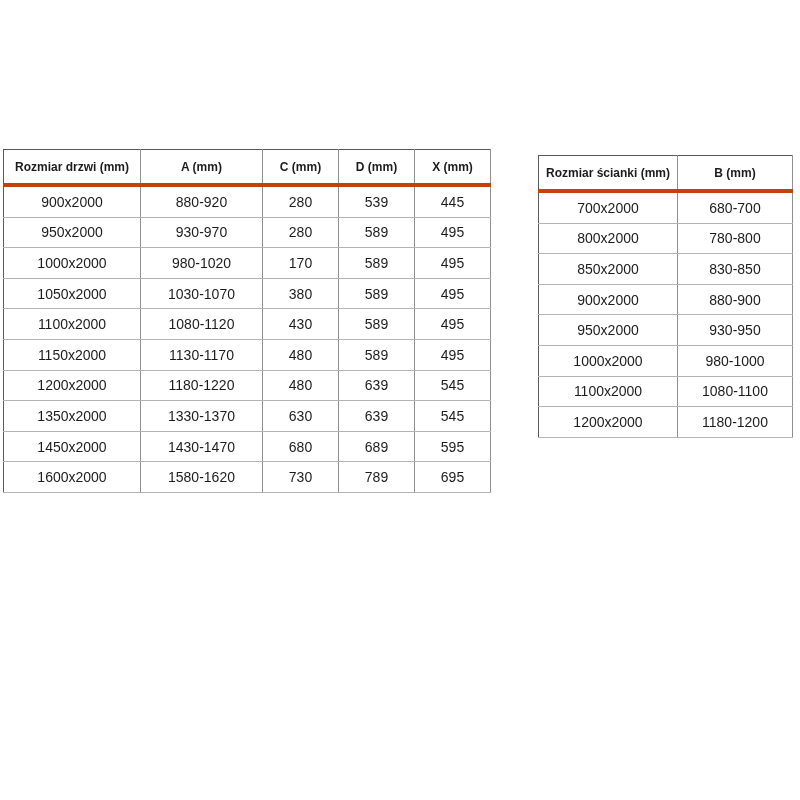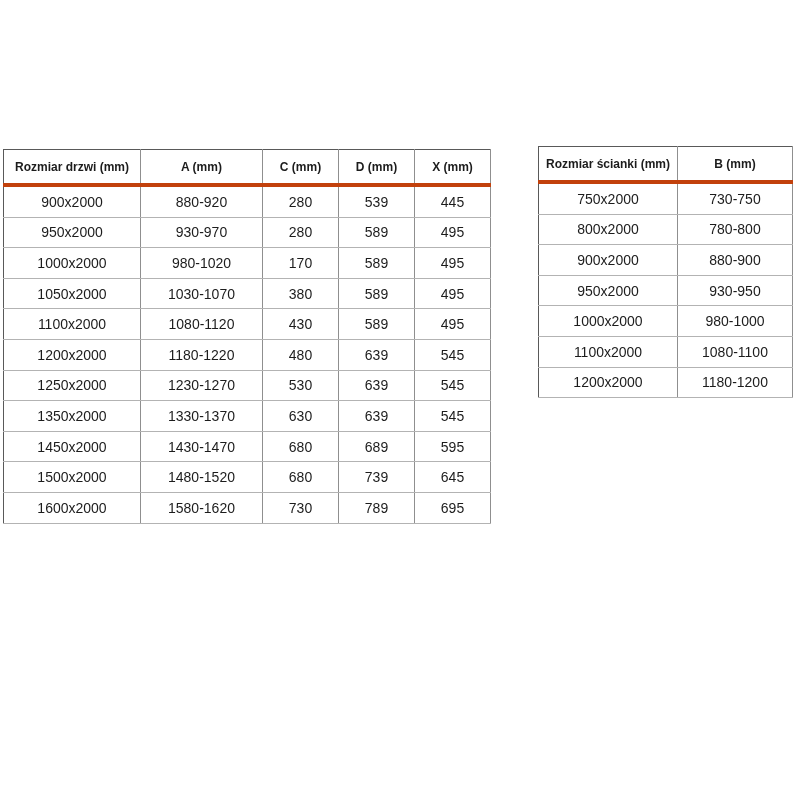--- a/index.html
+++ b/index.html
@@ -16,21 +16,21 @@
     overflow: hidden;
   }
   table.spec-table {
     position: absolute;
     border-collapse: collapse;
     table-layout: fixed;
     color: #1c1c1c;
     border: 1.5px solid #595959;
   }
   #door-table { left: 3px;   top: 149px; width: 487px; }
-  #wall-table { left: 538px; top: 146px; width: 254px; }
+  #wall-table { left: 538px; top: 155px; width: 254px; }
 
   #door-table col:nth-child(1) { width: 137px; }
   #door-table col:nth-child(2) { width: 122px; }
   #door-table col:nth-child(3) { width: 76px; }
   #door-table col:nth-child(4) { width: 76px; }
   #door-table col:nth-child(5) { width: 76px; }
 
   #wall-table col:nth-child(1) { width: 139px; }
   #wall-table col:nth-child(2) { width: 115px; }
 
@@ -106,55 +106,48 @@
           <td>495</td>
         </tr>
         <tr>
           <td>1100x2000</td>
           <td>1080-1120</td>
           <td>430</td>
           <td>589</td>
           <td>495</td>
         </tr>
         <tr>
+          <td>1150x2000</td>
+          <td>1130-1170</td>
+          <td>480</td>
+          <td>589</td>
+          <td>495</td>
+        </tr>
+        <tr>
           <td>1200x2000</td>
           <td>1180-1220</td>
           <td>480</td>
           <td>639</td>
           <td>545</td>
         </tr>
         <tr>
-          <td>1250x2000</td>
-          <td>1230-1270</td>
-          <td>530</td>
-          <td>639</td>
-          <td>545</td>
-        </tr>
-        <tr>
           <td>1350x2000</td>
           <td>1330-1370</td>
           <td>630</td>
           <td>639</td>
           <td>545</td>
         </tr>
         <tr>
           <td>1450x2000</td>
           <td>1430-1470</td>
           <td>680</td>
           <td>689</td>
           <td>595</td>
         </tr>
         <tr>
-          <td>1500x2000</td>
-          <td>1480-1520</td>
-          <td>680</td>
-          <td>739</td>
-          <td>645</td>
-        </tr>
-        <tr>
           <td>1600x2000</td>
           <td>1580-1620</td>
           <td>730</td>
           <td>789</td>
           <td>695</td>
         </tr>
       </tbody>
     </table>
 
   <table id="wall-table" class="spec-table">
@@ -163,28 +156,32 @@
         <col>
       </colgroup>
   <thead>
         <tr>
           <th>Rozmiar ścianki (mm)</th>
           <th>B (mm)</th>
         </tr>
       </thead>
       <tbody>
         <tr>
-          <td>750x2000</td>
-          <td>730-750</td>
+          <td>700x2000</td>
+          <td>680-700</td>
         </tr>
         <tr>
           <td>800x2000</td>
           <td>780-800</td>
         </tr>
         <tr>
+          <td>850x2000</td>
+          <td>830-850</td>
+        </tr>
+        <tr>
           <td>900x2000</td>
           <td>880-900</td>
         </tr>
         <tr>
           <td>950x2000</td>
           <td>930-950</td>
         </tr>
         <tr>
           <td>1000x2000</td>
           <td>980-1000</td>

